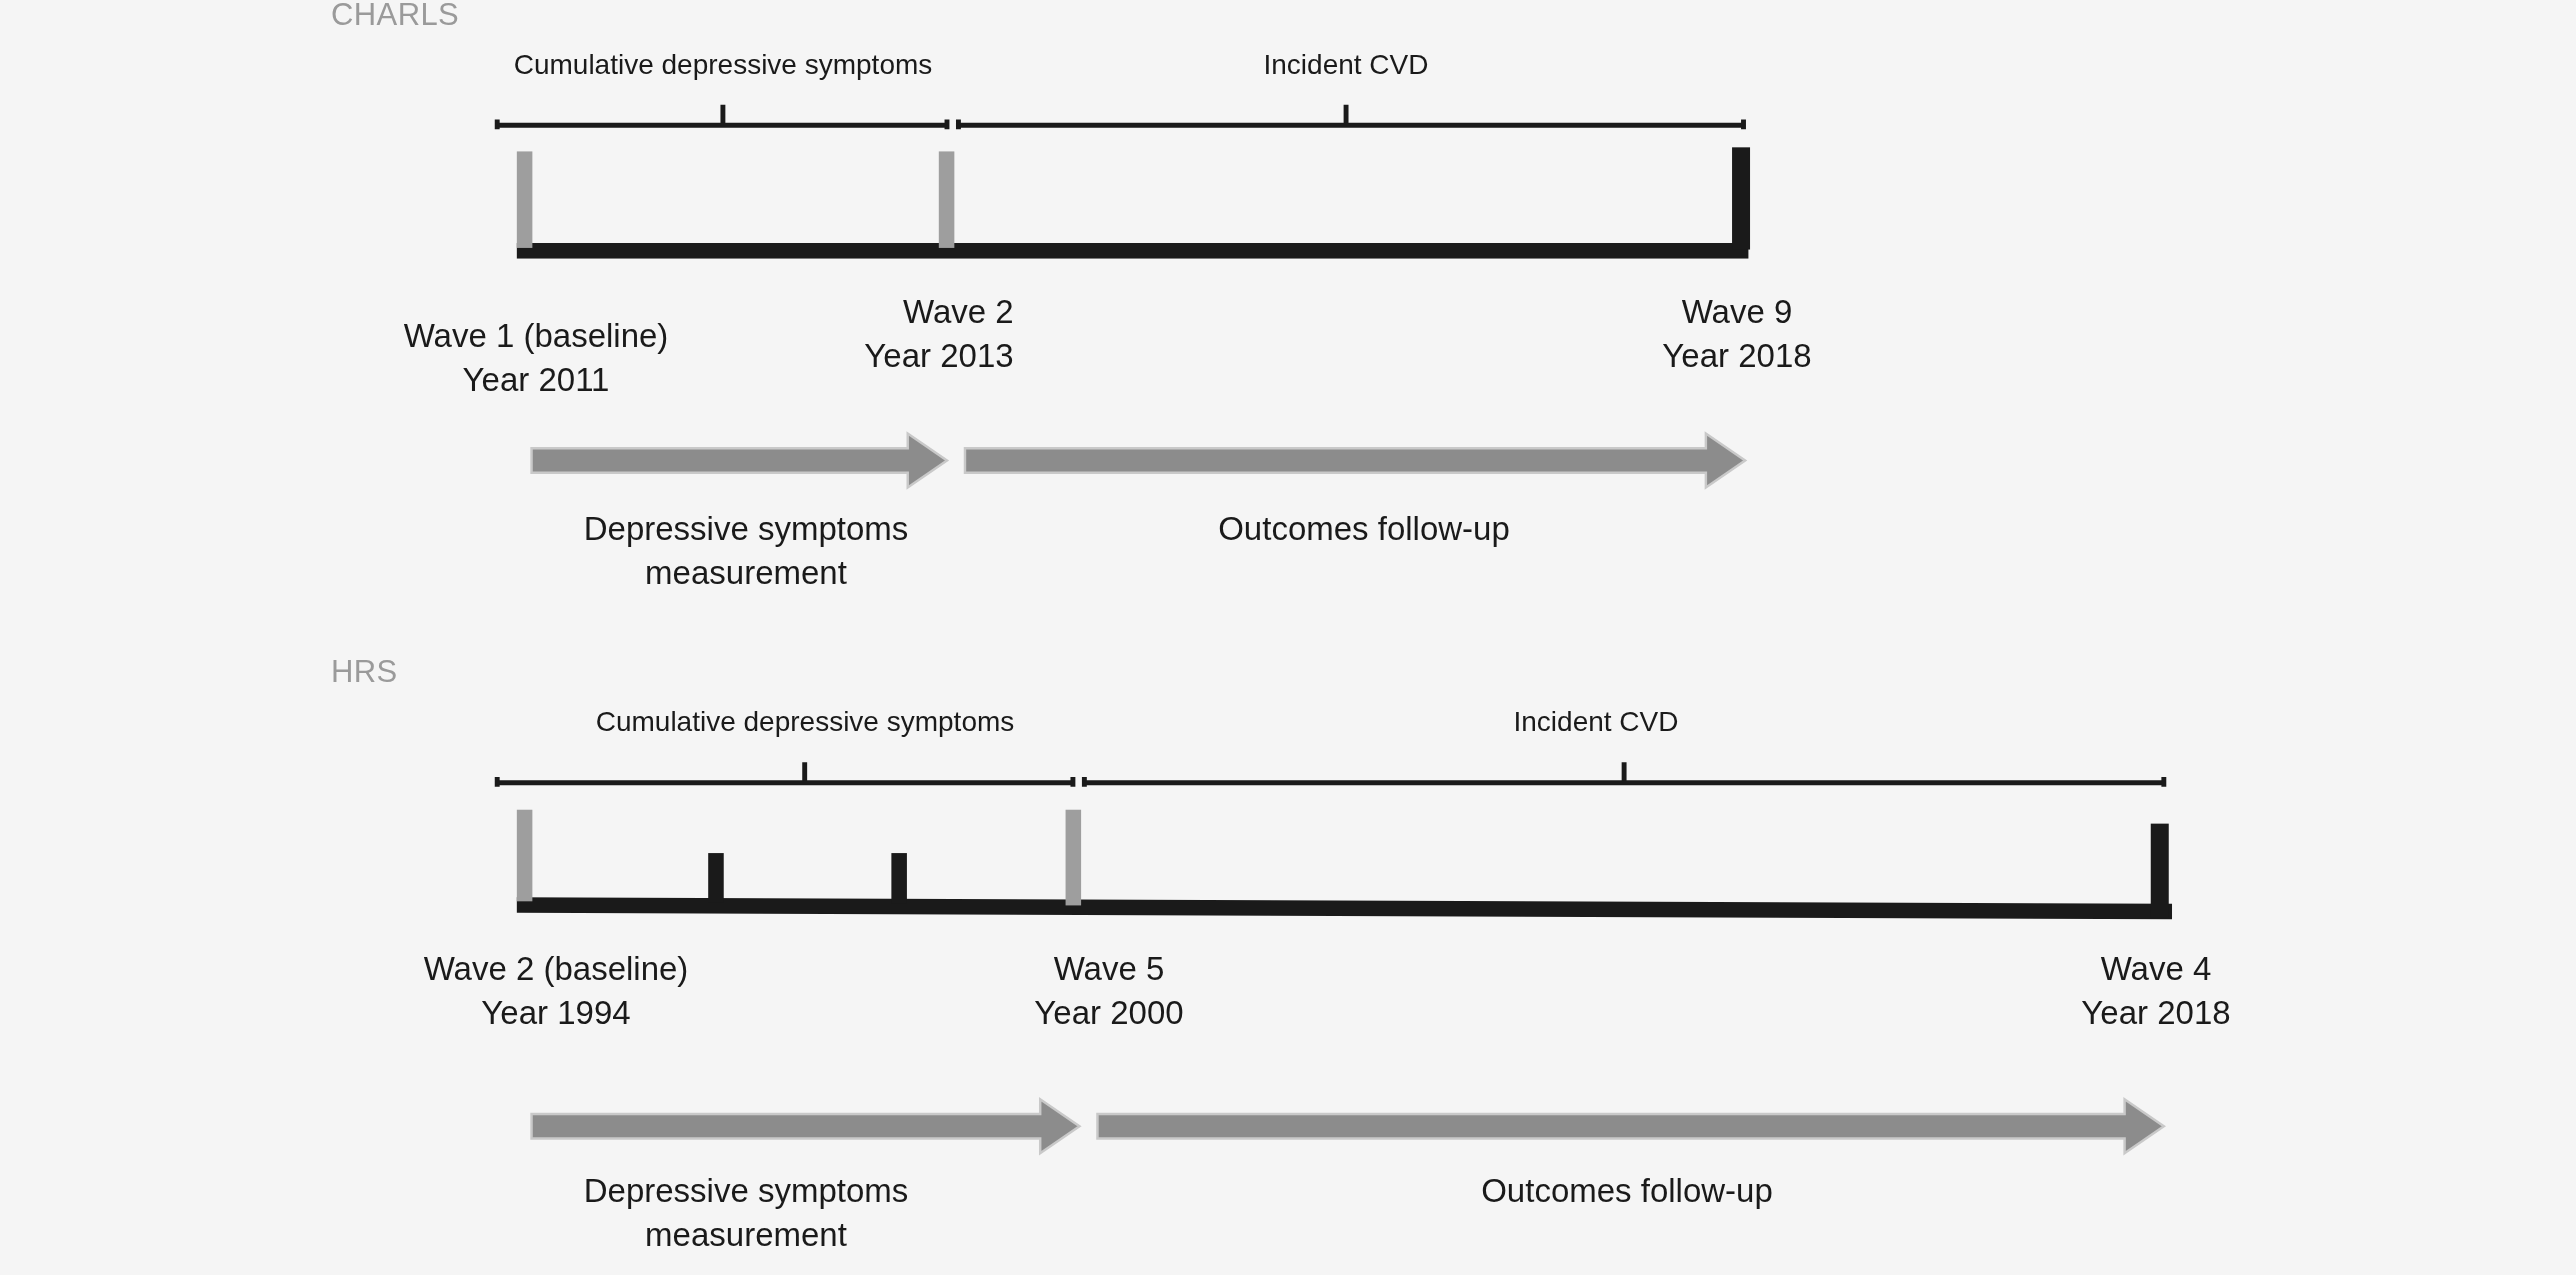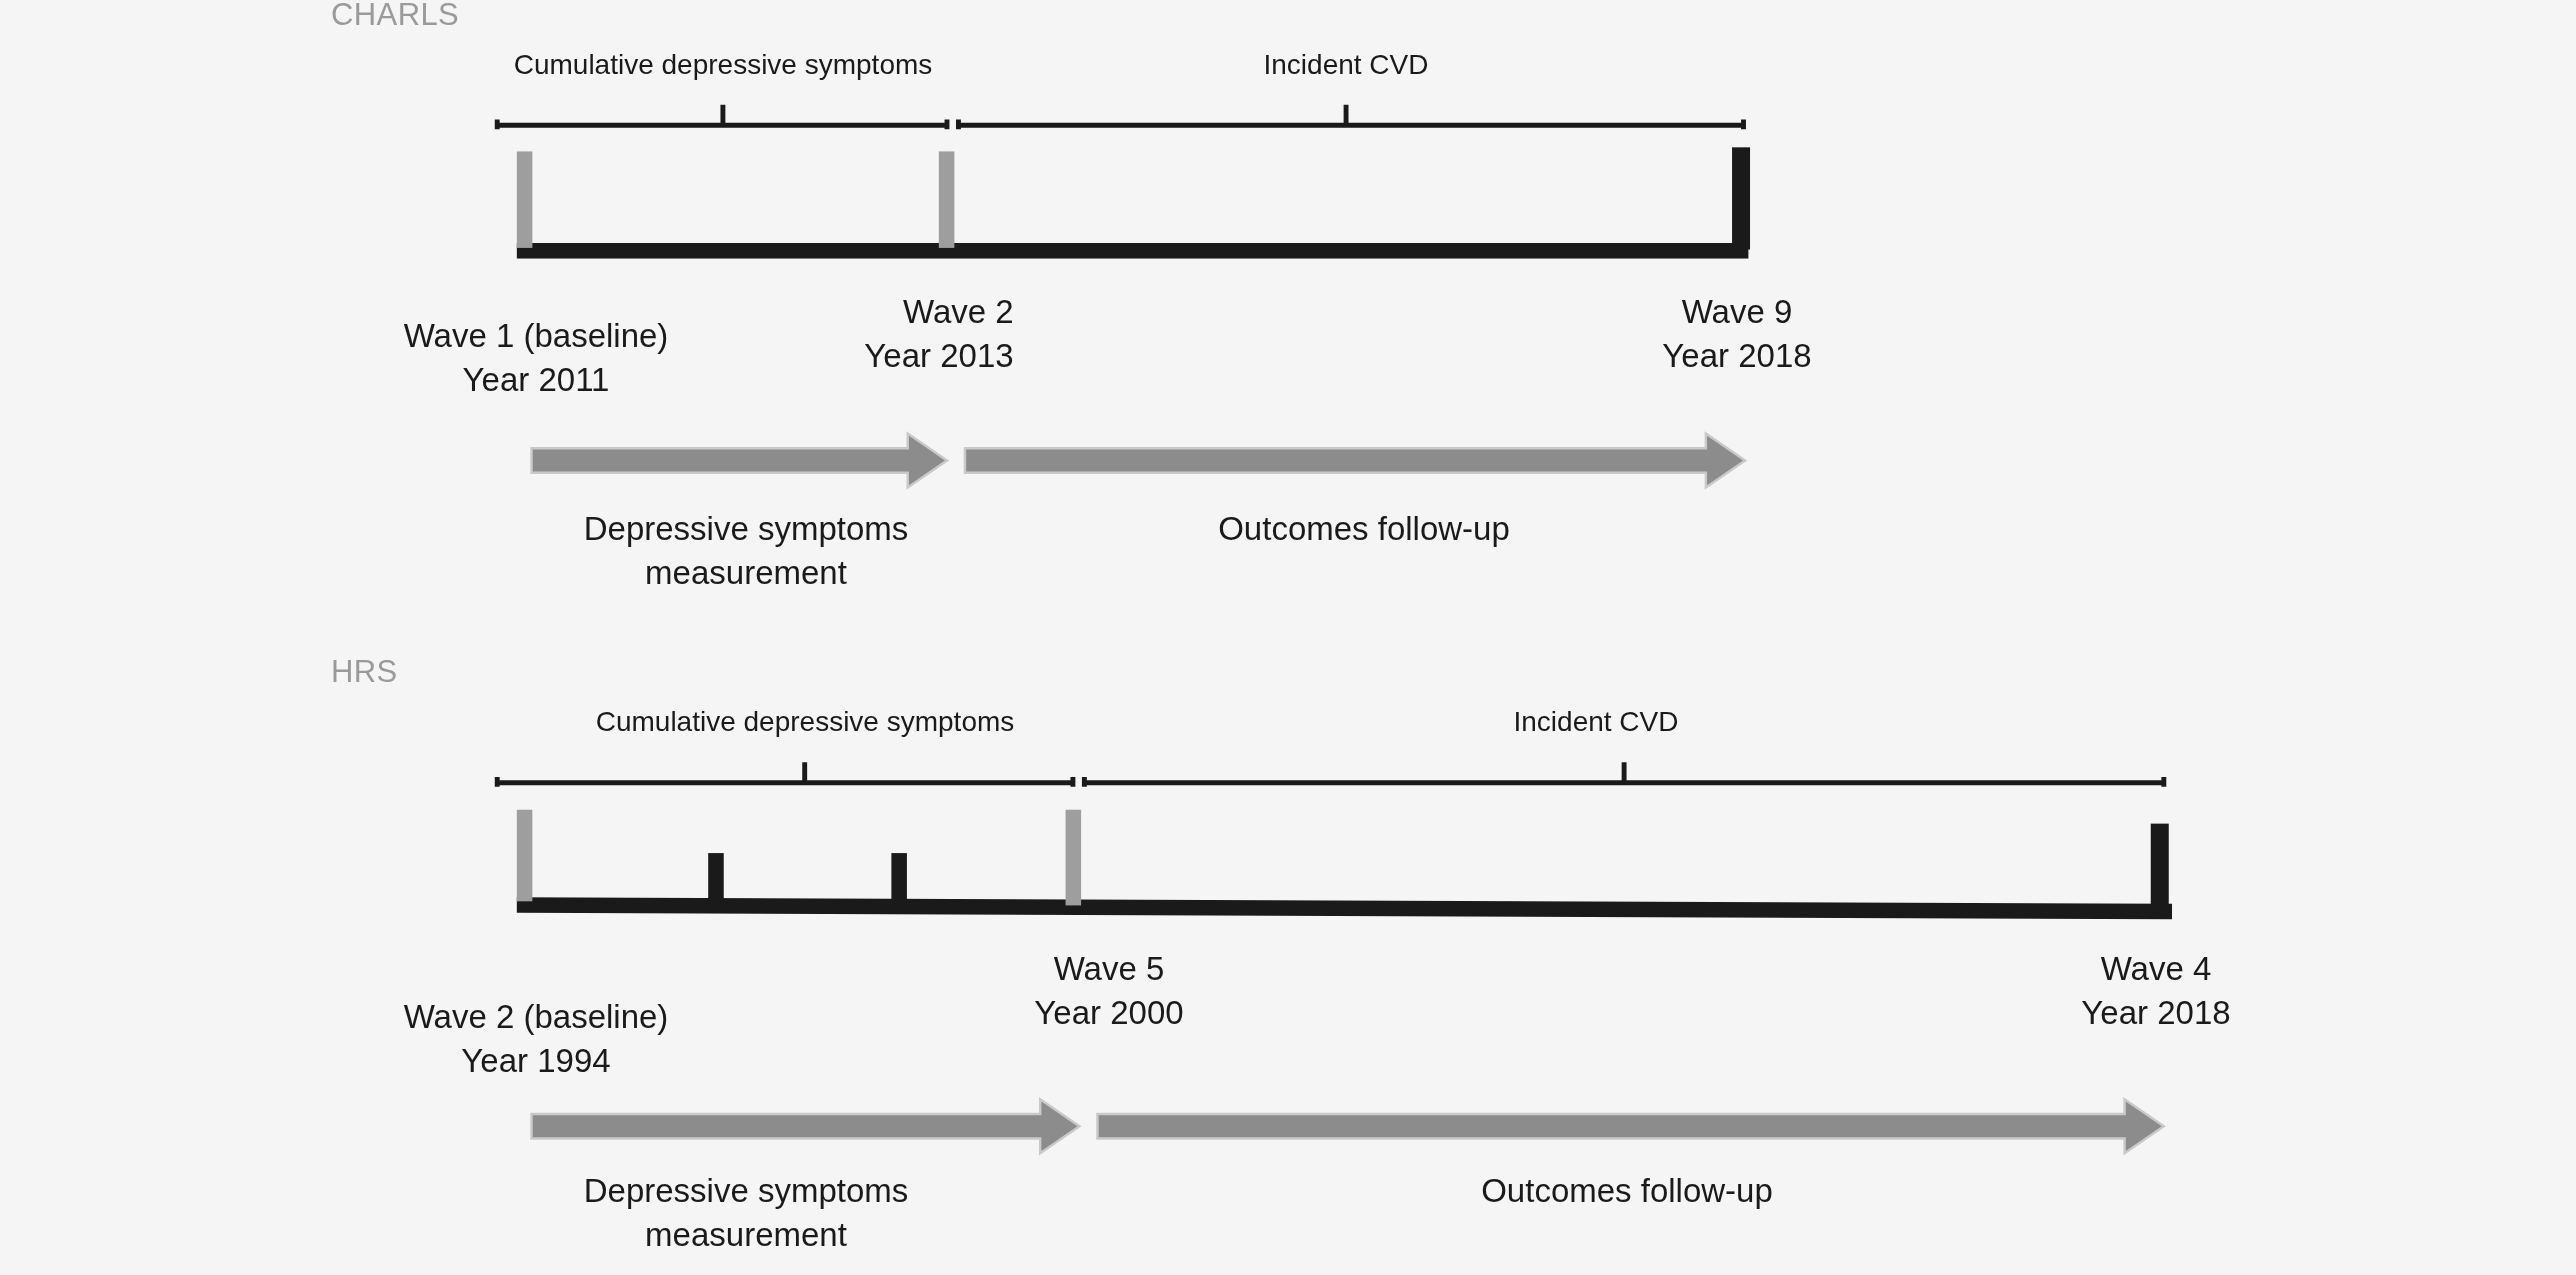--- a/index.html
+++ b/index.html
@@ -109,21 +109,21 @@
   </div>
 
   <div class="panel">
 
     <div class="study-name" style="left:331px; top:654px;">HRS</div>
 
     <div class="bracket-label" style="left:805px; top:706px;">Cumulative depressive symptoms</div>
 
     <div class="bracket-label" style="left:1596px; top:706px;">Incident CVD</div>
 
-    <div class="wave-label" style="left:536px; top:947px;margin-top:48px;">
+    <div class="wave-label" style="left:556px; top:947px;">
       <span>Wave 2 (baseline)</span><br>
       <span>Year 1994</span>
     </div>
 
     <div class="wave-label" style="left:1066px; top:947px;margin-left:43px;">
       <span>Wave 5</span><br>
       <span>Year 2000</span>
     </div>
 
     <div class="wave-label" style="left:2156px; top:947px;">

